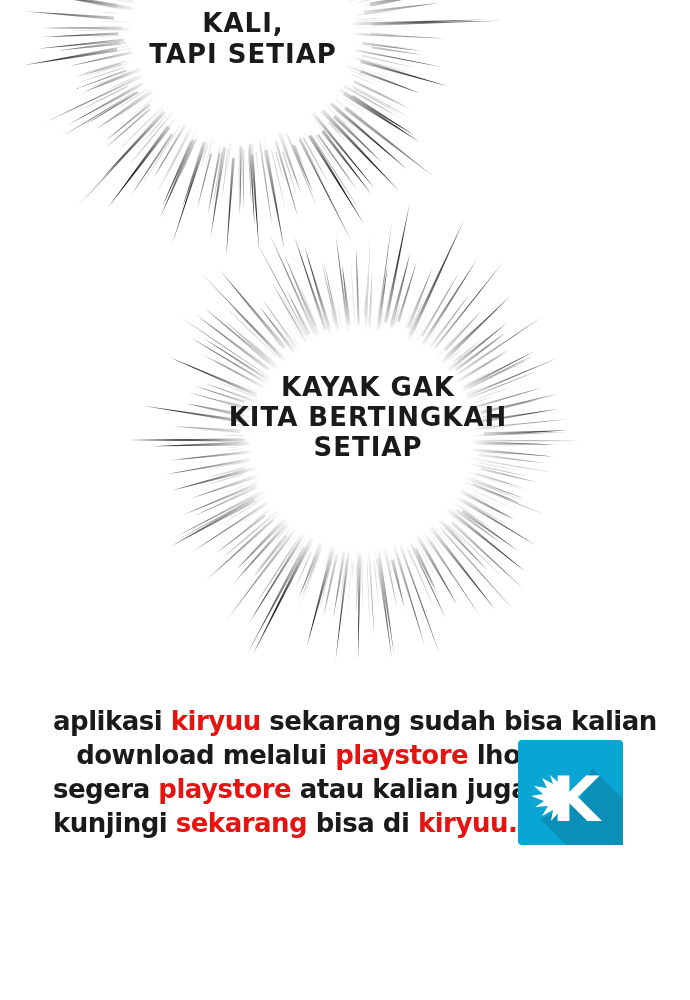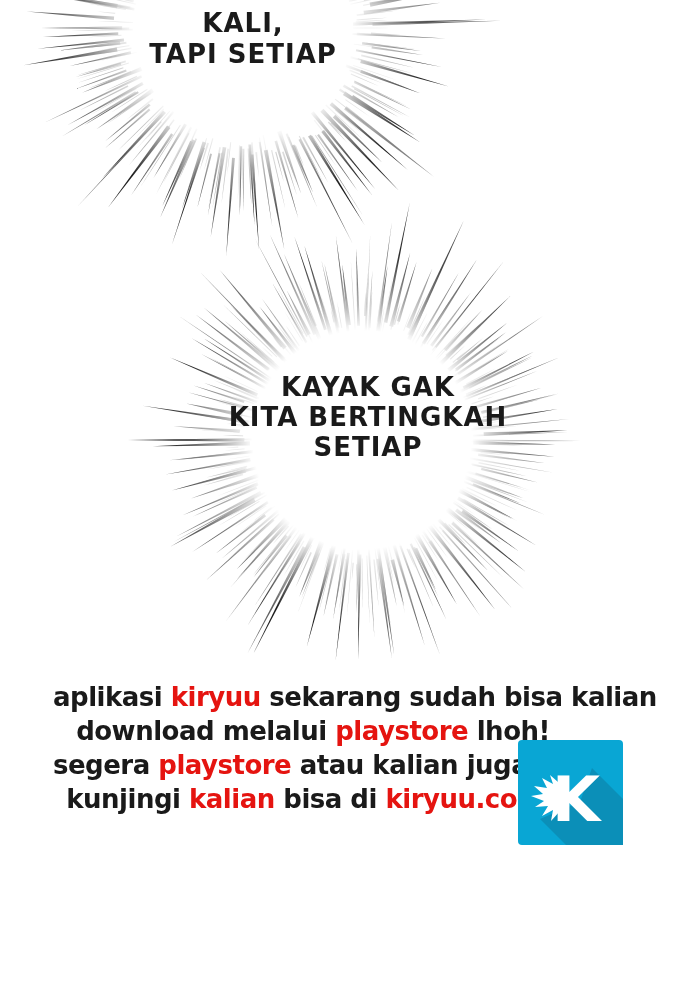--- a/index.html
+++ b/index.html
@@ -31,21 +31,21 @@
     font-size:26px;line-height:31px;
   }
   #bubble-mid-text{
     top:372px;left:118px;width:500px;
     font-size:26px;line-height:30px;
   }
 
   
   .promo{
     position:absolute;
-    top:680px;left:53px;width:520px;
+    top:704px;left:53px;width:520px;
     text-align:center;
     font-size:26px;line-height:34px;
     font-weight:700;
     letter-spacing:-0.5px;
     color:var(--ink,#161616);
     white-space:nowrap;
   }
   .promo .seg-red{color:var(--accent-red,#e51410);}
   .promo .seg-ink{color:var(--ink,#161616);}
 
@@ -661,21 +661,21 @@
   <div id="bubble-mid-text" class="bubble-text">
       <div>KAYAK GAK</div>
       <div>KITA BERTINGKAH</div>
       <div>SETIAP</div>
     </div>
 
   <div class="promo">
       <div><span class="seg-ink">aplikasi </span><span class="seg-red">kiryuu</span><span class="seg-ink"> sekarang sudah bisa kalian</span></div>
       <div><span class="seg-ink">download melalui </span><span class="seg-red">playstore</span><span class="seg-ink"> lhoh!</span></div>
       <div><span class="seg-ink">segera </span><span class="seg-red">playstore</span><span class="seg-ink"> atau kalian juga bisa</span></div>
-      <div><span class="seg-ink">kunjingi </span><span class="seg-red">kalian</span><span class="seg-ink"> bisa di </span><span class="seg-red">kiryuu.co</span><span class="seg-ink"> !!!</span></div>
+      <div><span class="seg-ink">kunjingi </span><span class="seg-red">sekarang</span><span class="seg-ink"> bisa di </span><span class="seg-red">kiryuu.co</span><span class="seg-ink"> !!!</span></div>
     </div>
 
   <div class="logo">
     <svg viewBox="0 0 105 105">
       <rect x="0" y="0" width="105" height="105" rx="4" class="logo-bg" fill="#09a6d4"></rect>
       <polygon points="74,28 105,59 105,105 48,105 22,79 62,62" class="logo-shadow" fill="#0b8fb8"></polygon>
       <path class="logo-flame" d="M40,42 l-8,-7 3,9 -11,-6 5,10 -13,-2 9,8 -12,2 13,5 -9,6 13,-1 -6,10 11,-6 -2,11 9,-10 2,9 5,-9 z" fill="#ffffff"></path>
       <text x="34" y="81" class="logo-k" fill="#ffffff">K</text>
     </svg>
   </div>

